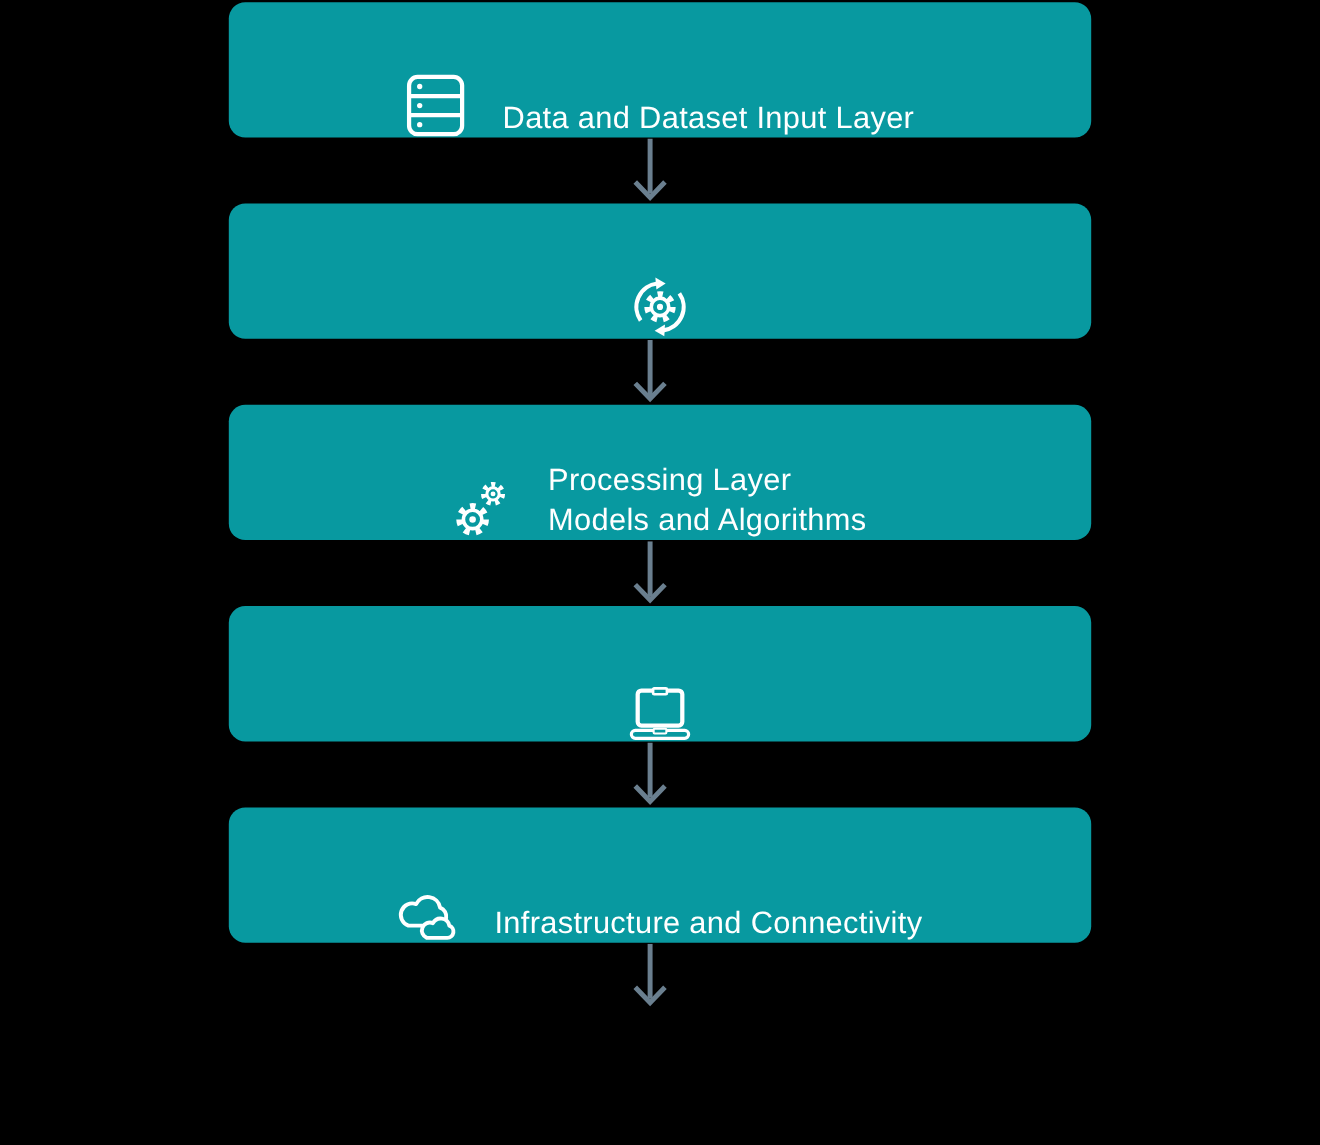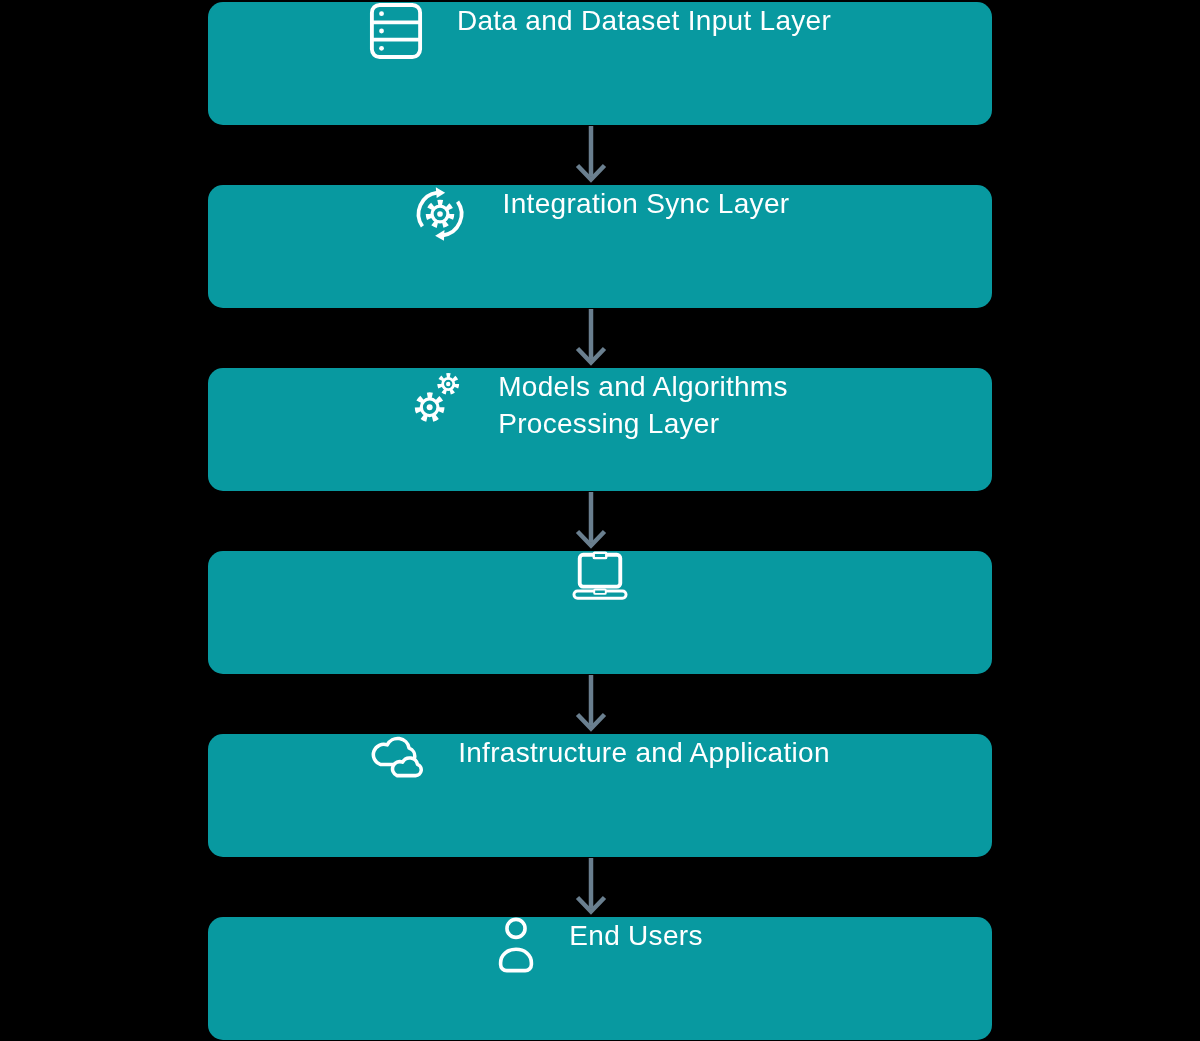--- a/index.html
+++ b/index.html
@@ -22,21 +22,21 @@
     margin: 0 auto;
     padding-top: 2px;
     display: flex;
     flex-direction: column;
   }
   .layer-box {
     height: 123px;
     border-radius: 15px;
     background: var(--box);
     display: flex;
-    align-items: flex-start;
+    align-items: flex-end;
     justify-content: center;
     gap: 34px;
   }
   .icon {
     display: flex;
     align-items: center;
     justify-content: center;
     color: var(--text);
     flex: 0 0 auto;
   }
@@ -94,24 +94,20 @@
       <svg width="58" height="58" viewBox="0 0 62 62">
         <path class="stroke" d="M12.2 44.2 A23 23 0 0 1 28.2 8.2" stroke-width="4"></path>
         <polygon class="dot" points="26.5,2.5 36.5,8.3 27.5,14"></polygon>
         <path class="stroke" d="M49.8 17.8 A23 23 0 0 1 34.2 53.8" stroke-width="4"></path>
         <polygon class="dot" points="35.8,48 25.8,54.2 35.2,59.5"></polygon>
         <circle class="stroke" cx="31" cy="31" r="11.5" stroke-width="7.5" stroke-dasharray="4.8 5.53"></circle>
         <circle class="stroke" cx="31" cy="31" r="8.5" stroke-width="3.5"></circle>
         <circle class="dot" cx="31" cy="31" r="3"></circle>
       </svg>
     </span>
-    <div class="label">
-      <div>Integration Sync Layer</div>
-      <div></div>
-    </div>
   </div>
 
   <div class="arrow">
     <svg width="36" height="58" viewBox="0 0 36 58">
       <line class="stroke" x1="18" y1="0" x2="18" y2="50" stroke-width="4.5"></line>
       <polyline class="stroke" points="4.5,39.5 18,53.5 31.5,39.5" stroke-width="4.5"></polyline>
     </svg>
   </div>
 
   <div class="layer-box">
@@ -119,22 +115,22 @@
       <svg width="52" height="58" viewBox="0 0 56 62">
         <circle class="stroke" cx="19" cy="42" r="12" stroke-width="8" stroke-dasharray="5 5.77"></circle>
         <circle class="stroke" cx="19" cy="42" r="9" stroke-width="3.5"></circle>
         <circle class="dot" cx="19" cy="42" r="3.2"></circle>
         <circle class="stroke" cx="39" cy="17" r="8.5" stroke-width="6.5" stroke-dasharray="3.6 4.03"></circle>
         <circle class="stroke" cx="39" cy="17" r="6" stroke-width="3"></circle>
         <circle class="dot" cx="39" cy="17" r="2.4"></circle>
       </svg>
     </span>
     <div class="label">
+      <div>Processing Layer</div>
       <div>Models and Algorithms</div>
-      <div>Processing Layer</div>
     </div>
   </div>
 
   <div class="arrow">
     <svg width="36" height="58" viewBox="0 0 36 58">
       <line class="stroke" x1="18" y1="0" x2="18" y2="50" stroke-width="4.5"></line>
       <polyline class="stroke" points="4.5,39.5 18,53.5 31.5,39.5" stroke-width="4.5"></polyline>
     </svg>
   </div>
 
@@ -157,37 +153,25 @@
   </div>
 
   <div class="layer-box">
     <span class="icon">
       <svg width="54" height="46" viewBox="0 0 58 48">
         <path class="stroke" d="M11 32 h28 a9 9 0 0 0 3 -17.5 a12.5 12.5 0 0 0 -23.5 -3.5 a9.5 9.5 0 0 0 -7.5 21 z" stroke-width="3.8" stroke-linejoin="round"></path>
         <path class="fill-teal" d="M29 44 h20 a6.2 6.2 0 0 0 2 -12 a8.6 8.6 0 0 0 -16 -2.4 a6.6 6.6 0 0 0 -6 14.4 z" stroke="currentColor" stroke-width="3.8" stroke-linejoin="round"></path>
       </svg>
     </span>
     <div class="label">
-      <div>Infrastructure and Application</div>
+      <div>Infrastructure and Connectivity</div>
     </div>
   </div>
 
   <div class="arrow">
     <svg width="36" height="58" viewBox="0 0 36 58">
       <line class="stroke" x1="18" y1="0" x2="18" y2="50" stroke-width="4.5"></line>
       <polyline class="stroke" points="4.5,39.5 18,53.5 31.5,39.5" stroke-width="4.5"></polyline>
     </svg>
   </div>
 
-  <div class="layer-box">
-    <span class="icon">
-      <svg width="38" height="57" viewBox="0 0 40 60">
-        <circle class="stroke" cx="20" cy="12" r="9.5" stroke-width="3.8"></circle>
-        <path class="stroke" d="M20 34 c9 0 16.2 5.8 16.2 14.2 v1.8 c0 3.6 -2.9 6.5 -6.5 6.5 h-19.4 c-3.6 0 -6.5 -2.9 -6.5 -6.5 v-1.8 c0 -8.4 7.2 -14.2 16.2 -14.2 z" stroke-width="3.8"></path>
-      </svg>
-    </span>
-    <div class="label">
-      <div>End Users</div>
-      <div></div>
-    </div>
-  </div>
 
 </div>
 
 </body></html>

